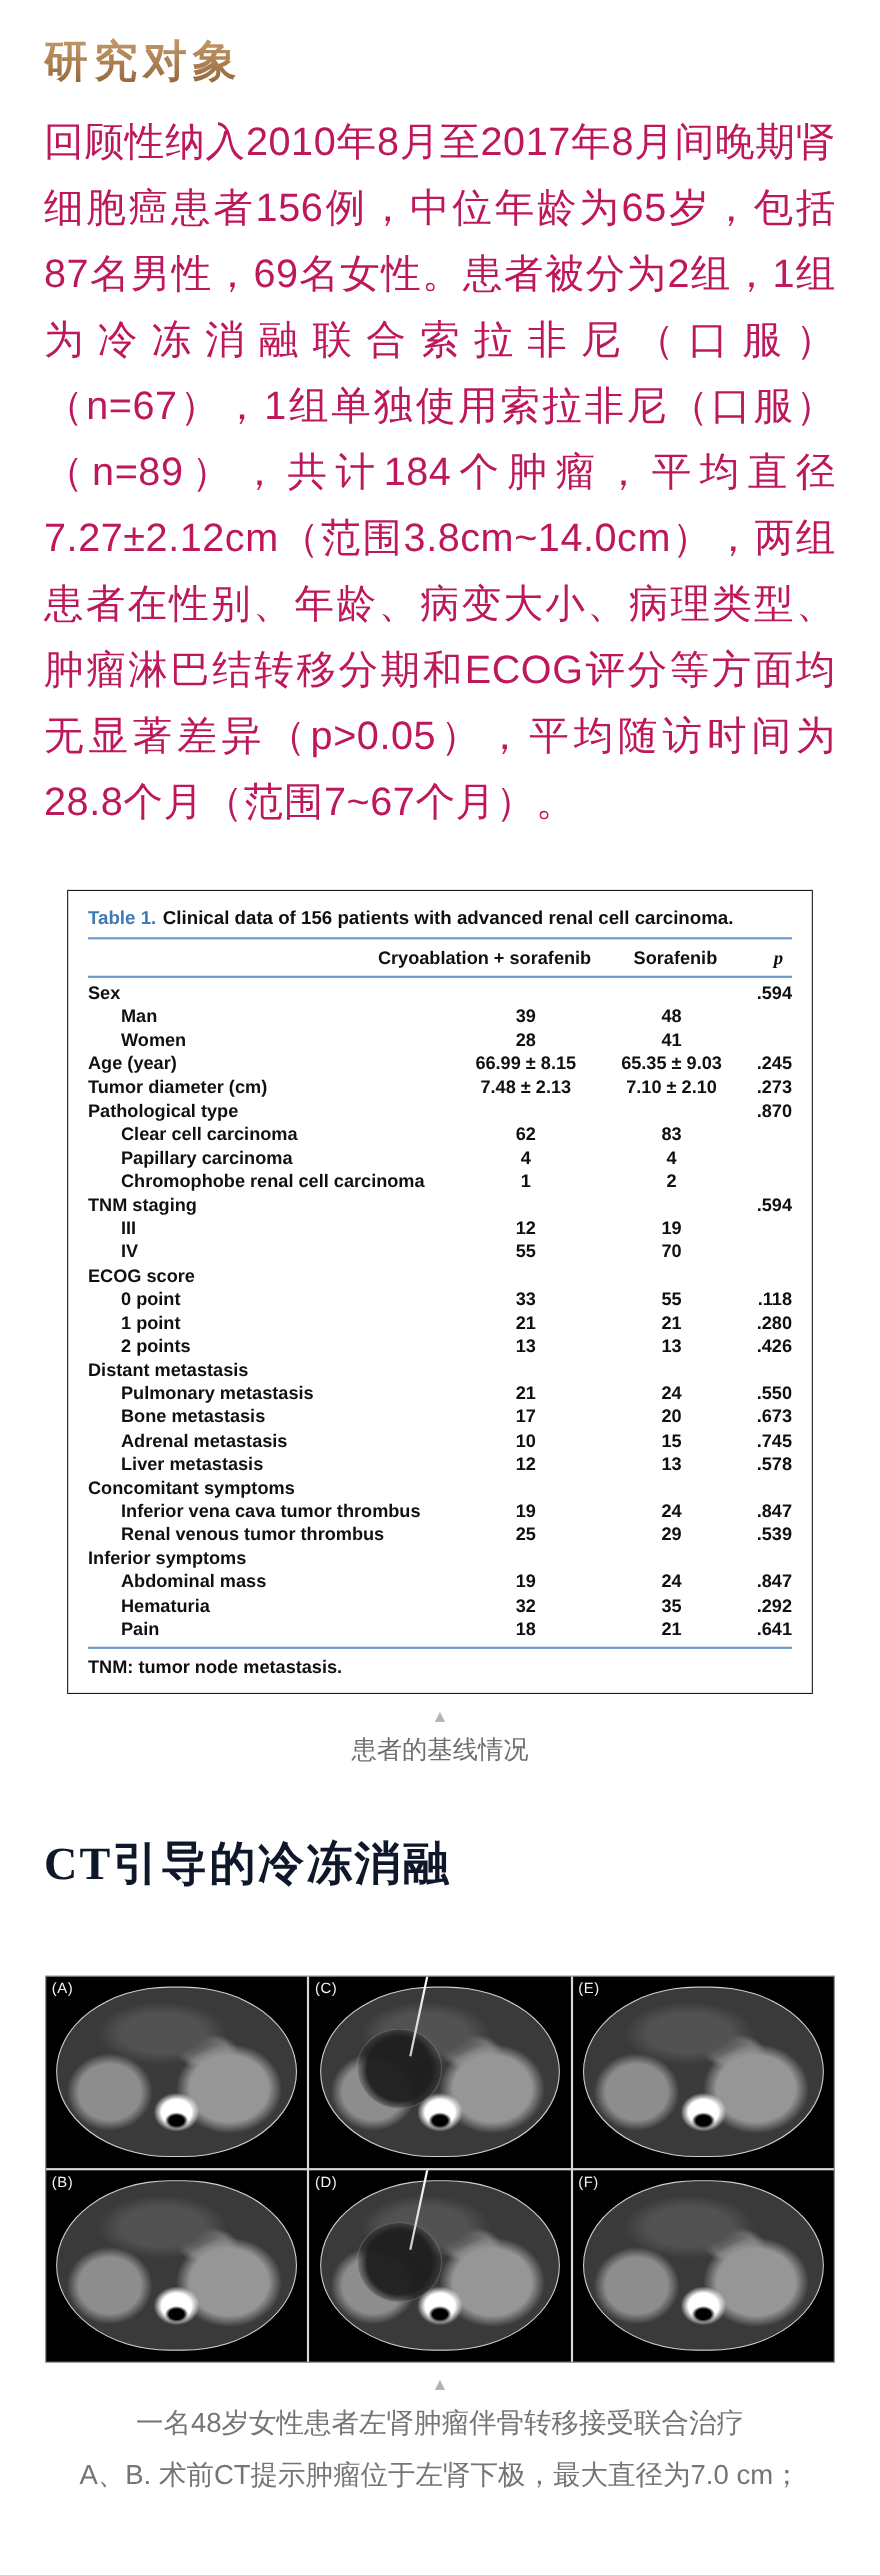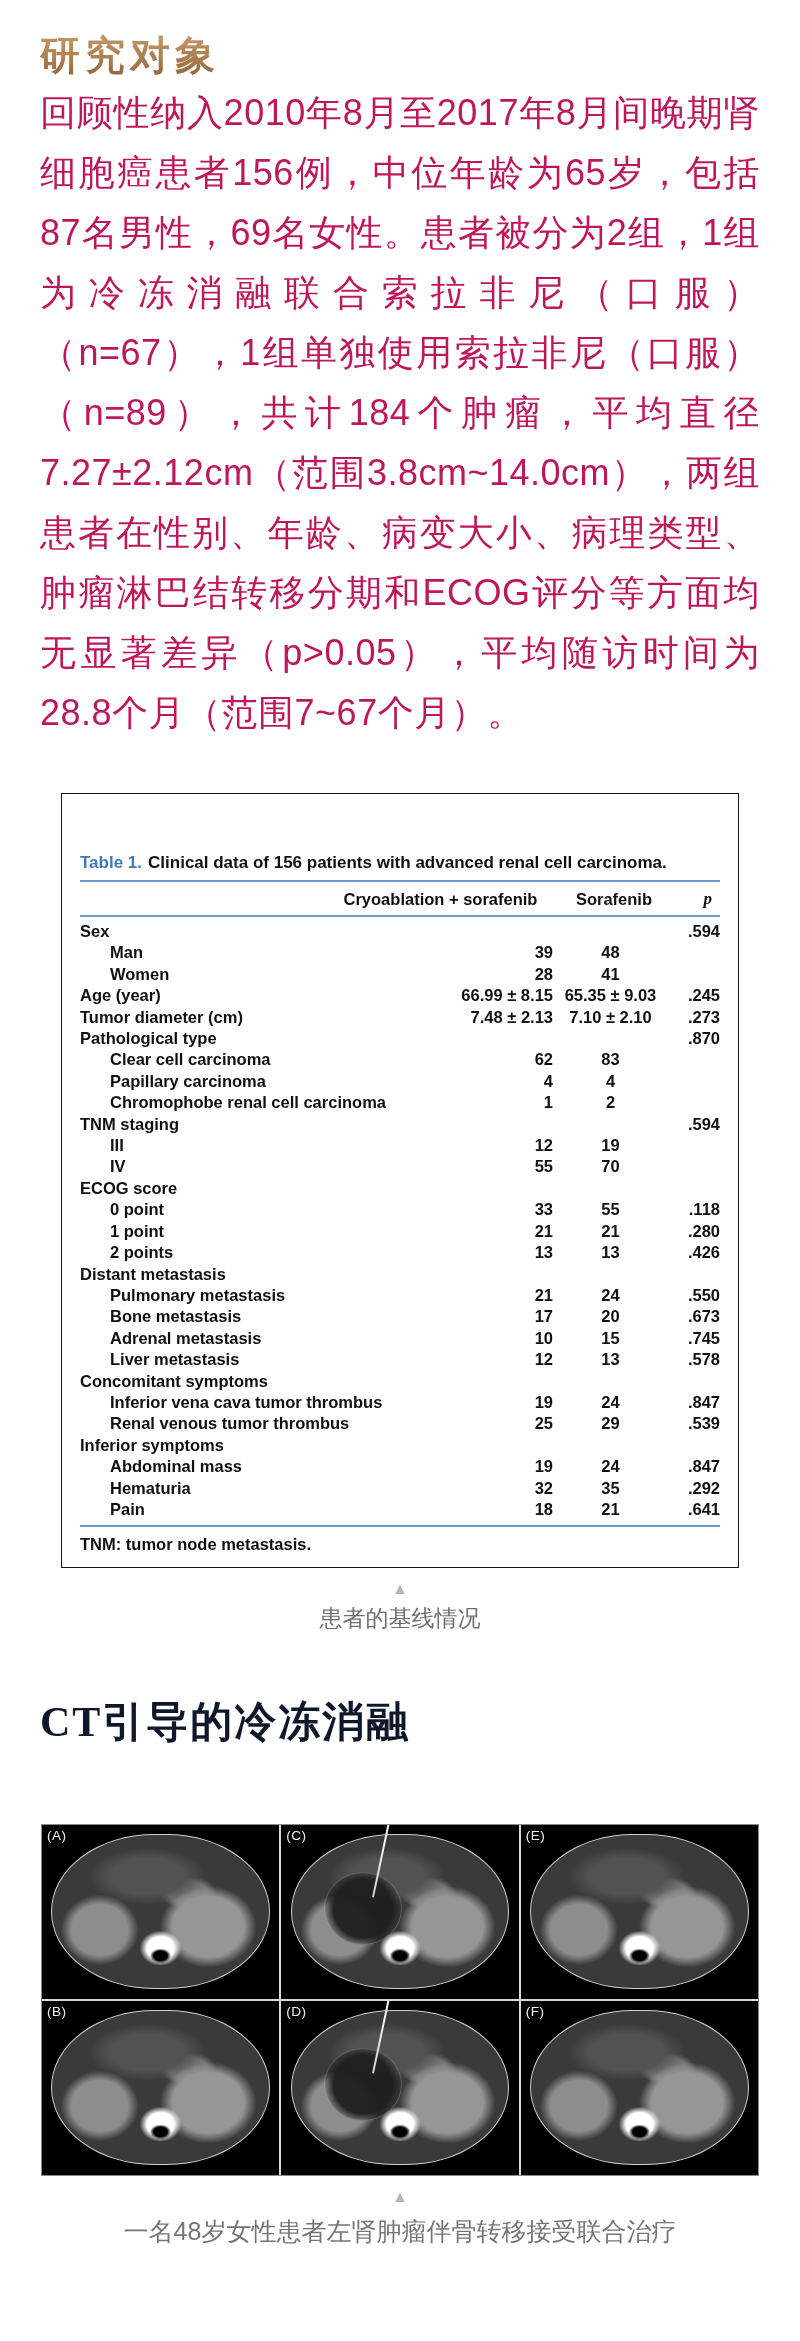--- a/index.html
+++ b/index.html
@@ -13,55 +13,56 @@
 
   
   .gold-title{
     font-family:Liberation Mono, monospace;
     font-size:40px; font-weight:700; letter-spacing:5px;
     color:#a87a4e;
     background:linear-gradient(180deg,#c99e6f 0%,#b08355 48%,#8b5f36 100%);
     -webkit-background-clip:text; background-clip:text;
     -webkit-text-fill-color:transparent;
     display:inline-block;
+    margin-bottom:16px;
   }
 
   
   .body-text{
     font-size:36px; line-height:60px; color:#be185d;
     text-align:justify; text-justify:inter-ideograph;
     letter-spacing:0.5px;
     margin-bottom:50px;
   }
 
   
   .table-figure{
     width:678px; margin:0 auto; background:#fff;
     border:1px solid #1a1a1a;
     padding:13px 18px 12px 18px;
     cursor:pointer;
   }
-  .tbl{ width:100%; font-size:16.5px; color:#101010; font-weight:600;margin-top:44px; }
+  .tbl{ width:100%; font-size:16.5px; color:#101010; font-weight:600; }
   .tbl-title{ font-size:17px; line-height:24px; padding-bottom:5px; font-weight:700; }
   .tbl-title-label{ color:#3f7ab8; padding-right:6px; }
   .rule{ height:2px; background:#6d98c8; }
   .tbl-header{ display:flex; align-items:flex-end; padding:7px 0 6px 0; font-weight:700; }
   .tbl-header .h-spacer{ flex:1; }
   .tbl-header .h-c1{ width:235px; text-align:center; }
   .tbl-header .h-c2{ width:112px; text-align:center; }
   .tbl-header .h-p{
     width:50px; text-align:right; padding-right:8px;
     font-style:italic; font-family:"Liberation Serif","DejaVu Serif",serif;
     font-size:17px;
   }
   .tbl-body{ padding:4px 0 5px 0; }
   .trow{ display:flex; line-height:21.4px; }
   .c-label{ flex:1; white-space:nowrap; }
   .c-label.indent{ padding-left:30px; }
-  .c-v1{ width:150px; text-align:right; }
+  .c-v1{ width:150px; text-align:center; }
   .c-v2{ width:115px; text-align:center; }
   .c-p{ width:52px; text-align:right; }
   .tbl-foot{ padding-top:6px; line-height:22px; }
 
   
   .fig-caption-block{ text-align:center; }
   .tri{ display:block; color:#b5b5b5; font-size:16px; line-height:18px; margin-top:12px; }
   .cap{ color:#6e6e6e; font-size:23px; line-height:40px; }
   .cap-line{ color:#757575; font-size:25px; line-height:47px; }
   .caps{ margin-top:2px; }
@@ -375,18 +376,19 @@
         <span class="ct-label">(F)</span>
       </div>
     </figure>
 
   <div class="fig-caption-block">
     <span class="tri">▲</span>
     <div class="caps">
 
         <div class="cap-line">一名48岁女性患者左肾肿瘤伴骨转移接受联合治疗</div>
 
+        <div class="cap-line">A、B. 术前CT提示肿瘤位于左肾下极，最大直径为7.0 cm；</div>
 
 
       </div>
   </div>
 
 </div>
 
 </body></html>

